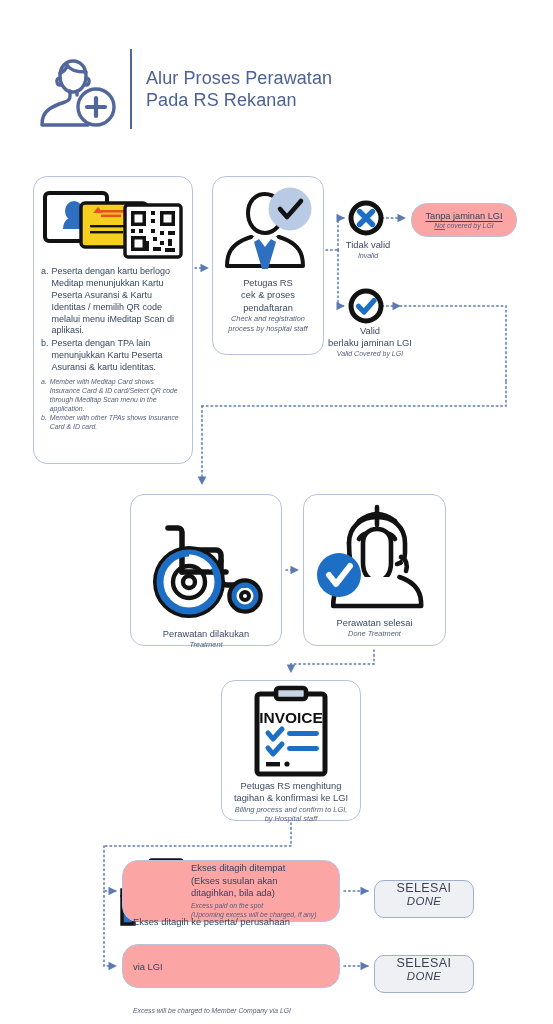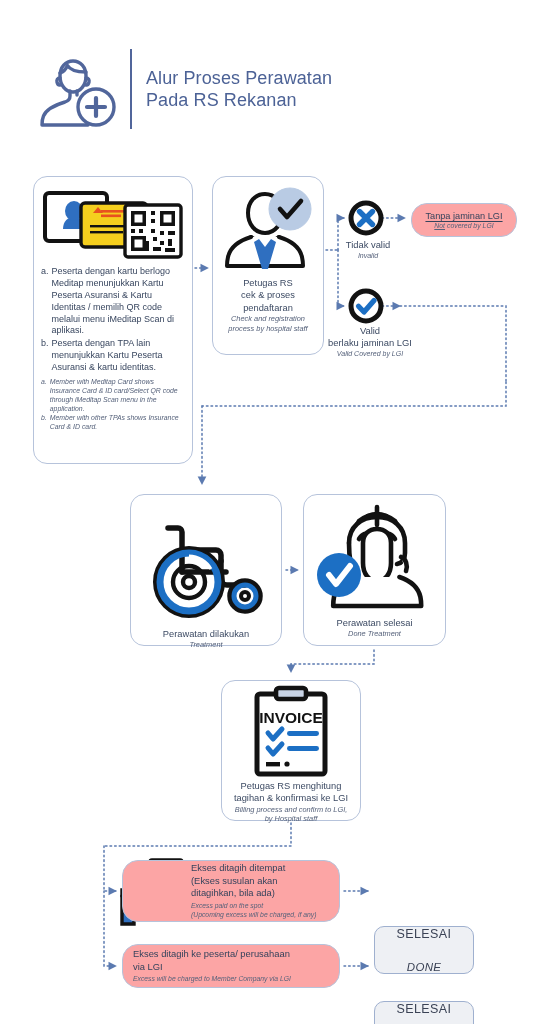--- a/index.html
+++ b/index.html
@@ -57,31 +57,31 @@
     background: #fca5a5;
     display: flex; flex-direction: column; justify-content: center;
     padding: 7px 10px;
   }
   #box-tanpa { left: 411px; top: 203px; width: 106px; height: 34px; align-items: center; padding: 4px 6px; }
   .tanpa-id { font-size: 9.2px; color: #36435c; text-decoration: underline; text-underline-offset: 1.5px; }
   .tanpa-en { font-size: 6.9px; color: #55617a; font-style: italic; margin-top: 1px; }
   .tanpa-en u { text-decoration: underline; }
 
   #box-ex1 { left: 122px; top: 860px; width: 218px; height: 62px; }
-  #box-ex2 { left: 122px; top: 944px; width: 218px; height: 44px; }
+  #box-ex2 { left: 122px; top: 944px; width: 218px; height: 44px; gap: 32px; }
   .ex-id { font-size: 9.4px; color: #36435c; line-height: 1.33; }
   .ex-en { font-size: 6.8px; color: #55617a; font-style: italic; line-height: 1.3; margin-top: 2px; }
 
   .donebox {
     position: absolute;
-    width: 100px; height: 48px;
+    width: 100px; height: 38px;
     border: 1.3px solid #9fb0cf;
     border-radius: 10px;
     background: #eef0f4;
-    display: flex; flex-direction: column; align-items: center; justify-content: space-between; margin-top: 46px;
+    display: flex; flex-direction: column; align-items: center; justify-content: flex-start;
   }
   #done1 { left: 374px; top: 880px; }
   #done2 { left: 374px; top: 955px; }
   .done-id { font-size: 12.5px; color: #3a4255; letter-spacing: .4px; }
   .done-en { font-size: 11.5px; color: #3a4255; font-style: italic; letter-spacing: .3px; }
 
   
   .branch-label { position: absolute; text-align: center; color: #3c4a63; }
   #lbl-invalid { left: 318px; top: 239px; width: 100px; }
   #lbl-valid { left: 300px; top: 325px; width: 140px; }

